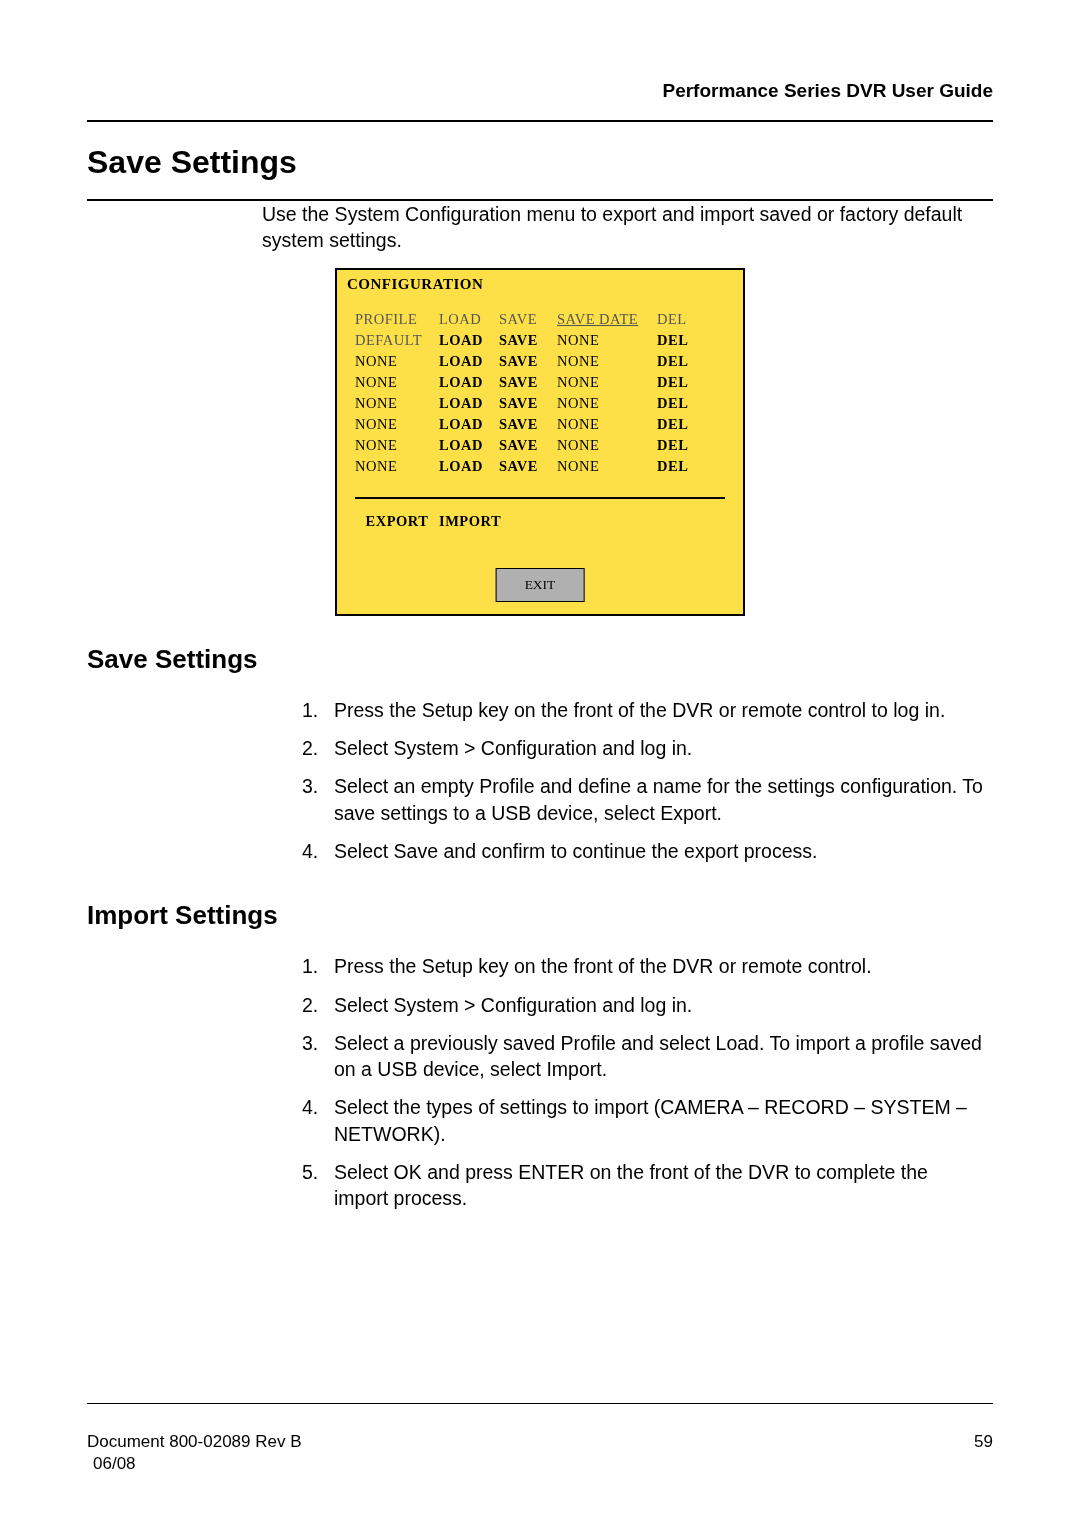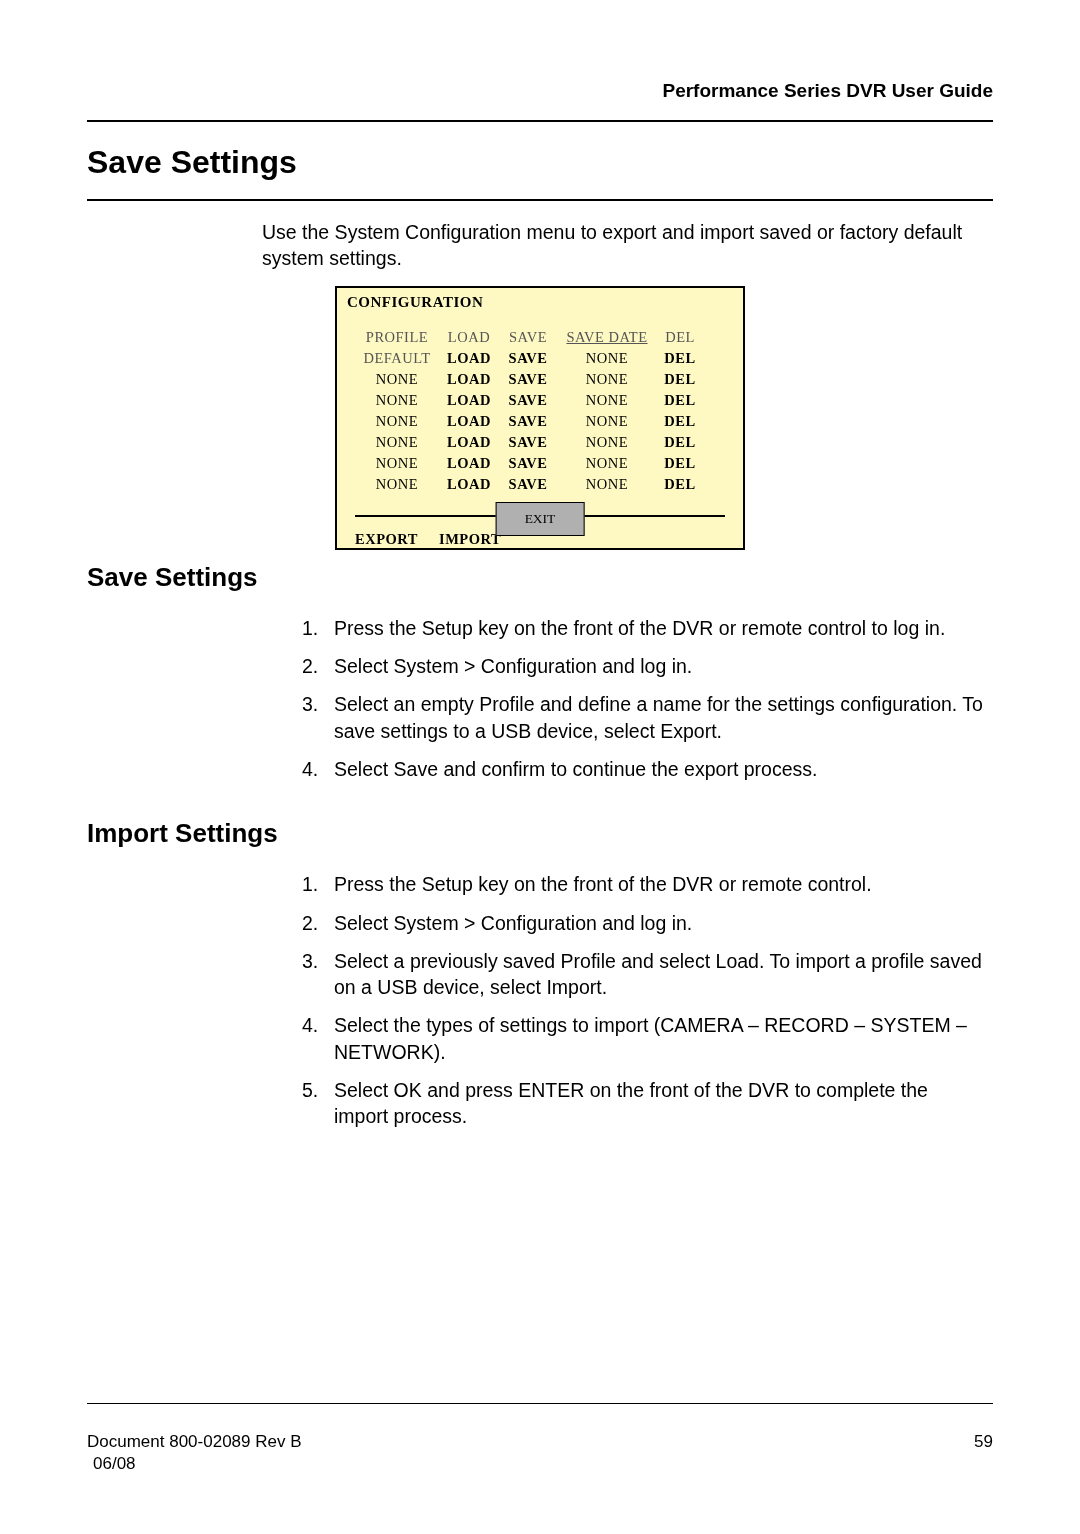--- a/index.html
+++ b/index.html
@@ -22,40 +22,39 @@
     .h1 {
       font-size: 32px;
       font-weight: bold;
       margin: 22px 0 18px 0;
     }
     .h2 {
       font-size: 26px;
       font-weight: bold;
       margin-bottom: 18px;
     }
-    .intro-block { margin-left: 175px; margin-top: 18px; margin-bottom: 14px; }
+    .intro-block { margin-left: 175px; margin-bottom: 14px; }
     .intro-text { font-size: 19.5px; line-height: 1.35; }
     .config-screenshot {
       width: 410px;
-      margin: 0 auto 12px auto;
+      margin: 0 auto 28px auto;
       border: 2px solid #000;
-      background: #fef9c3;
+      background: #fde047;
       position: relative;
-      height: 264px;
+      height: 348px;
     }
     .config-title {
       font-family: "Century Schoolbook", Georgia, serif;
       font-weight: bold;
       font-size: 15px;
       padding: 6px 10px 2px 10px;
       letter-spacing: 0.5px;
     }
     .config-table {
       padding: 14px 18px 0 18px;
-      text-align: center;
     }
     .config-row {
       display: flex;
       font-family: "Century Schoolbook", Georgia, serif;
       font-size: 14.5px;
       line-height: 1.45;
       letter-spacing: 0.5px;
     }
     .header-row .c1 { color: #555; }
     .default-row .c1 { color: #555; }
@@ -71,21 +70,21 @@
       margin: 20px 18px 0 18px;
     }
     .export-import {
       display: flex;
       padding: 14px 18px 0 18px;
       font-family: "Century Schoolbook", Georgia, serif;
       font-size: 14.5px;
       font-weight: bold;
       letter-spacing: 0.5px;
     }
-    .exp { width: 84px; }
+    .exp { width: 84px; text-align: center; }
     .imp { }
     .exit-btn {
       position: absolute;
       bottom: 12px;
       left: 50%;
       transform: translateX(-50%);
       border: 1.5px solid #000;
       padding: 8px 28px;
       font-family: "Century Schoolbook", Georgia, serif;
       font-size: 13.5px;

